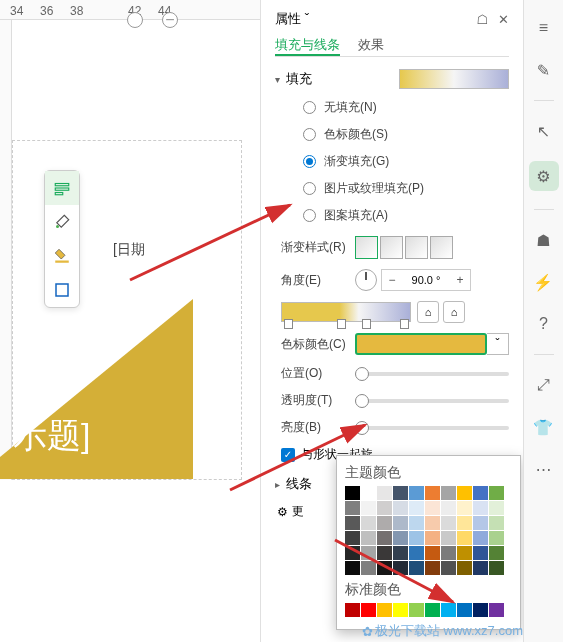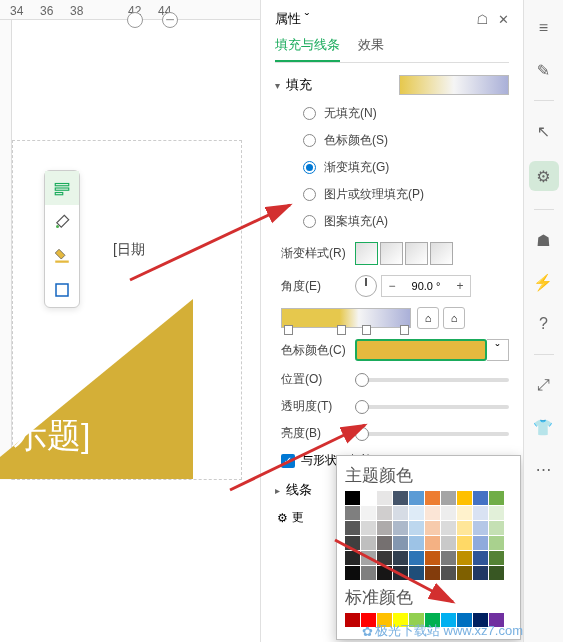--- a/index.html
+++ b/index.html
@@ -21,21 +21,21 @@
 .float-toolbar { position: absolute; left: 44px; top: 170px; width: 36px; background: #fff; border: 1px solid #ccc; border-radius: 6px; box-shadow: 0 2px 6px rgba(0,0,0,.1); z-index: 5; }
 .float-btn { width: 34px; height: 34px; display: flex; align-items: center; justify-content: center; cursor: pointer; }
 .float-btn svg { width: 18px; height: 18px; }
 .float-btn.active { background: #e8f5e9; }
 
 
 .props-panel { flex: 1; min-width: 0; background: #fff; border-left: 1px solid #e0e0e0; padding: 10px 14px 10px 14px; overflow: hidden; position: relative; }
 .pp-header { display: flex; justify-content: space-between; align-items: center; font-size: 13px; margin-bottom: 8px; }
 .pp-header-actions { display: flex; gap: 10px; color: #666; }
 .tabs { display: flex; gap: 18px; border-bottom: 1px solid #ddd; margin-bottom: 12px; font-size: 13px; }
-.tab { padding-bottom: 6px; cursor: pointer; color: #555; }
+.tab { cursor: pointer; color: #555; }
 .tab.active { color: #1aab5c; border-bottom: 2px solid #1aab5c; }
 .section-title { display: flex; align-items: center; gap: 6px; font-size: 13px; margin-bottom: 10px; }
 .section-title .tri { color: #666; font-size: 10px; }
 .gradient-preview { width: 110px; height: 20px; border: 1px solid #bbb; background: linear-gradient(to right, #e6c84d, #f5f5f5, #aab0d8); margin-left: auto; }
 .radio-group { display: flex; flex-direction: column; gap: 10px; padding-left: 28px; font-size: 12px; margin-bottom: 12px; }
 .radio-item { display: flex; align-items: center; gap: 8px; color: #444; cursor: pointer; }
 .radio-item .dot { width: 13px; height: 13px; border: 1px solid #888; border-radius: 50%; display: flex; align-items: center; justify-content: center; }
 .radio-item.selected .dot { border-color: #0078d4; }
 .radio-item.selected .dot::after { content: ""; width: 7px; height: 7px; background: #0078d4; border-radius: 50%; }
 
@@ -57,21 +57,21 @@
 .color-preview { flex: 1; height: 22px; background: #e5b93f; border: 2px solid #1aab5c; border-radius: 3px; }
 .color-dropdown { width: 22px; height: 22px; border: 1px solid #bbb; border-left: none; display: flex; align-items: center; justify-content: center; cursor: pointer; }
 .slider-ctrl { display: flex; align-items: center; gap: 6px; flex: 1; }
 .slider { flex: 1; height: 4px; background: #ddd; border-radius: 2px; position: relative; }
 .slider .thumb { position: absolute; left: 0; top: -5px; width: 14px; height: 14px; background: #fff; border: 1.5px solid #888; border-radius: 50%; }
 .checkbox-row { display: flex; align-items: center; gap: 6px; font-size: 12px; padding-left: 6px; margin-bottom: 12px; }
 .checkbox-row .cb { width: 14px; height: 14px; background: #0078d4; color: #fff; display: flex; align-items: center; justify-content: center; font-size: 10px; border-radius: 2px; }
 
 
 .color-picker { position: absolute; right: 2px; top: 455px; width: 185px; background: #fff; border: 1px solid #bbb; box-shadow: 0 4px 12px rgba(0,0,0,.25); padding: 8px; z-index: 20; }
-.cp-section { font-size: 17px; color: #555; margin-bottom: 4px; }
+.cp-section { font-size: 14px; color: #555; margin-bottom: 4px; }
 .cp-grid { display: grid; grid-template-columns: repeat(10, 15px); gap: 1px; margin-bottom: 6px; }
 .cp-cell { width: 15px; height: 14px; cursor: pointer; }
 .cp-row { display: flex; gap: 1px; margin-bottom: 4px; }
 
 
 .right-toolbar { width: 40px; background: #f8f8f8; border-left: 1px solid #e0e0e0; display: flex; flex-direction: column; align-items: center; gap: 18px; padding-top: 16px; }
 .rt-item { width: 24px; height: 24px; display: flex; align-items: center; justify-content: center; color: #666; cursor: pointer; }
 .rt-item.active { background: #d4e9d9; border-radius: 6px; padding: 4px 2px; width: 30px; height: 30px; }
 .rt-sep { width: 20px; height: 1px; background: #ddd; }
 

